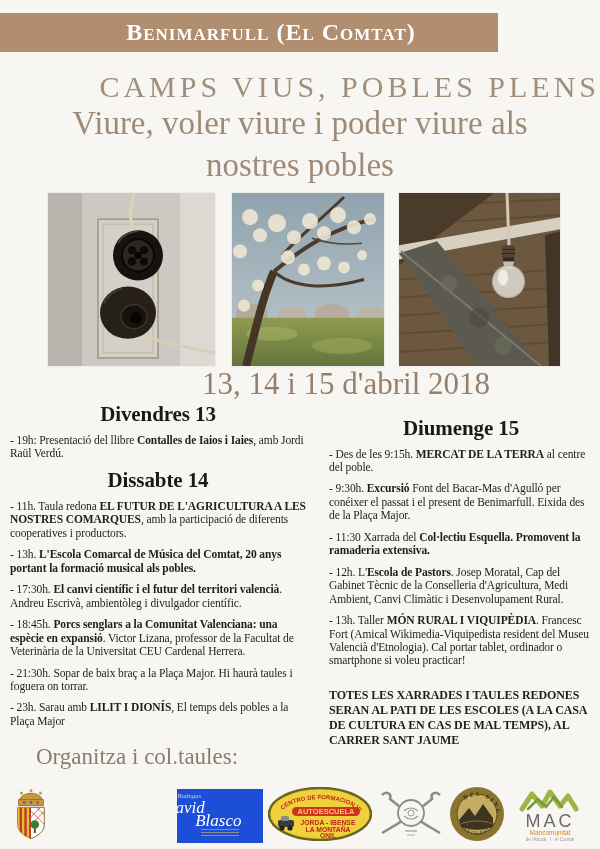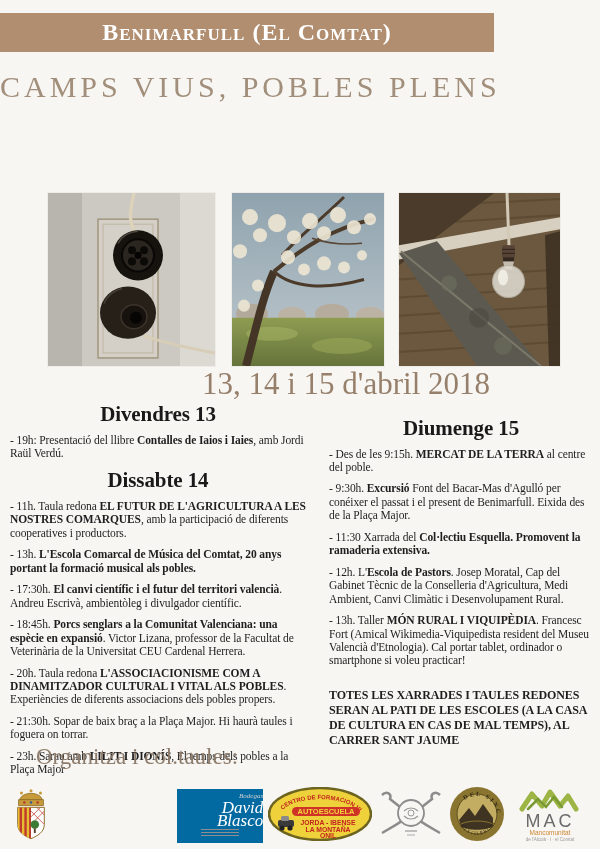--- a/index.html
+++ b/index.html
@@ -1,23 +1,23 @@
 <!DOCTYPE html>
 <html><head>
 <meta charset="utf-8">
 <style>
   html,body{margin:0;padding:0;}
   body{width:600px;height:849px;background:#f8f6f3;font-family:"Liberation Serif",serif;}
   .poster{position:relative;width:600px;height:849px;overflow:hidden;background:#f8f6f3;}
 
-  .banner{position:absolute;top:13px;left:0;width:494px;height:39px;background:#b18e70;
-    display:flex;align-items:center;justify-content:center;}
+  .banner{position:absolute;top:13px;left:0;width:454px;height:39px;background:#b18e70;
+    display:flex;align-items:center;justify-content:center;padding-left:44px;}
   .banner-text{color:#ffffff;font-weight:bold;font-variant:small-caps;font-size:24px;letter-spacing:1px;}
 
-  .title{position:absolute;top:70px;left:0;width:600px;text-align:left;
+  .title{position:absolute;top:70px;left:0;width:600px;text-align:right;
     font-size:30px;letter-spacing:4px;color:#a28f7b;}
   .subtitle{position:absolute;top:102px;left:0;width:600px;text-align:center;
     font-size:33px;line-height:1.28;color:#9e8b77;}
 
   .photo{position:absolute;top:193px;height:173px;box-shadow:0 0 0 1px rgba(0,0,0,0.04);}
   .photo svg{display:block;width:100%;height:100%;}
   #photo1{left:48px;width:167px;}
   #photo2{left:232px;width:152px;}
   #photo3{left:399px;width:161px;}
 
@@ -32,38 +32,42 @@
   .item b{font-weight:bold;}
   .note{font-weight:bold;font-size:12px;margin-top:20px;line-height:1.25;}
 
   .organitza{position:absolute;left:36px;top:744px;font-size:23px;color:#8d7c6b;}
 
   .logos{position:absolute;left:12px;top:786px;width:578px;height:60px;
     display:flex;align-items:center;justify-content:space-between;}
   .logo{flex:0 0 auto;}
   .logo-ajuntament{display:flex;align-items:center;gap:8px;width:160px;}
   .aj-text{font-size:13.5px;line-height:1.18;color:#2f2c29;text-align:center;}
-  .logo-david{width:86px;height:54px;background:#0369a1;color:#fff;text-align:right;
+  .logo-david{width:86px;height:54px;background:#1d4ed8;color:#fff;text-align:left;
     font-style:italic;overflow:hidden;position:relative;}
   .david-top{font-size:7px;color:#cfcfcf;margin-top:3px;}
   .david-n1{font-size:17px;line-height:0.95;margin-left:-14px;}
   .david-n2{font-size:17px;line-height:0.95;margin-left:18px;margin-top:-3px;}
   .david-lines{position:absolute;bottom:5px;left:24px;width:38px;}
   .david-lines div{height:1px;background:#8d8d8d;margin:2px 0;}
 </style>
 </head>
 <body>
 
 <div class="poster">
 
   <div class="banner">
     <span class="banner-text">Benimarfull (El Comtat)</span>
   </div>
 
   <div class="title">CAMPS VIUS, POBLES PLENS</div>
+  <div class="subtitle">
+    <div>Viure, voler viure i poder viure als</div>
+    <div>nostres pobles</div>
+  </div>
 
   <figure class="photo" id="photo1" style="margin:0;">
     <svg viewBox="0 0 167 172" preserveAspectRatio="none">
       <rect x="0" y="0" width="167" height="172" fill="#ccc9c3"></rect>
       <rect x="0" y="0" width="34" height="172" fill="#b3b0aa" opacity="0.8"></rect>
       <rect x="132" y="0" width="35" height="172" fill="#dcd9d3"></rect>
       <rect x="50" y="26" width="60" height="138" fill="#d4d0c8" stroke="#a1977f" stroke-width="1.5"></rect>
       <rect x="55" y="31" width="50" height="128" fill="none" stroke="#beb4a2" stroke-width="1"></rect>
       <path d="M86,0 C83,14 79,28 88,40" stroke="#ddd2ba" stroke-width="3.5" fill="none"></path>
       <path d="M96,142 C120,150 145,155 167,159" stroke="#d8cdb6" stroke-width="3" fill="none"></path>
@@ -165,21 +169,20 @@
   <div class="date">13, 14 i 15 d'abril 2018</div>
 
   <div class="col" id="col-left">
       <div class="day">Divendres 13</div>
       <p class="item"><span>- 19h:  Presentació del llibre </span><b>Contalles de Iaios i Iaies</b><span>, amb Jordi Raül Verdú.</span></p>
       <div class="day">Dissabte 14</div>
       <p class="item"><span>- 11h. Taula redona </span><b>EL FUTUR DE L'AGRICULTURA A LES NOSTRES COMARQUES</b><span>, amb la participació de diferents cooperatives i productors.</span></p>
       <p class="item"><span>- 13h. </span><b>L'Escola Comarcal de Música del Comtat, 20 anys portant la formació musical als pobles.</b></p>
       <p class="item"><span>- 17:30h. </span><b>El canvi científic i el futur del territori valencià</b><span>. Andreu Escrivà, ambientòleg i divulgador científic.</span></p>
       <p class="item"><span>- 18:45h. </span><b>Porcs senglars a la Comunitat Valenciana: una espècie en expansió</b><span>. Victor Lizana, professor de la Facultat de Veterinària de la Universitat CEU Cardenal Herrera.</span></p>
-      <p class="item"><span>- 20h. Taula redona </span><b>L'ASSOCIACIONISME COM A DINAMITZADOR  CULTURAL I VITAL ALS POBLES</b><span>. Experiències de diferents associacions dels pobles propers.</span></p>
       <p class="item"><span>- 21:30h. Sopar de baix braç a la Plaça Major. Hi haurà taules i foguera on torrar.</span></p>
       <p class="item"><span>- 23h. Sarau  amb </span><b>LILIT I DIONÍS</b><span>, El temps dels pobles a la Plaça Major</span></p>
     </div>
 
   <div class="col" id="col-right">
 
   <div class="day">Diumenge 15</div>
       <p class="item"><span>- Des de les 9:15h.  </span><b>MERCAT DE LA TERRA</b><span> al centre del poble.</span></p>
       <p class="item"><span>- 9:30h.  </span><b>Excursió</b><span> Font del Bacar-Mas d'Agulló per conéixer el passat i el present de Benimarfull. Eixida des de la Plaça Major.</span></p>
       <p class="item"><span>- 11:30 Xarrada del </span><b>Col·lectiu Esquella. Promovent la ramaderia extensiva.</b></p>

